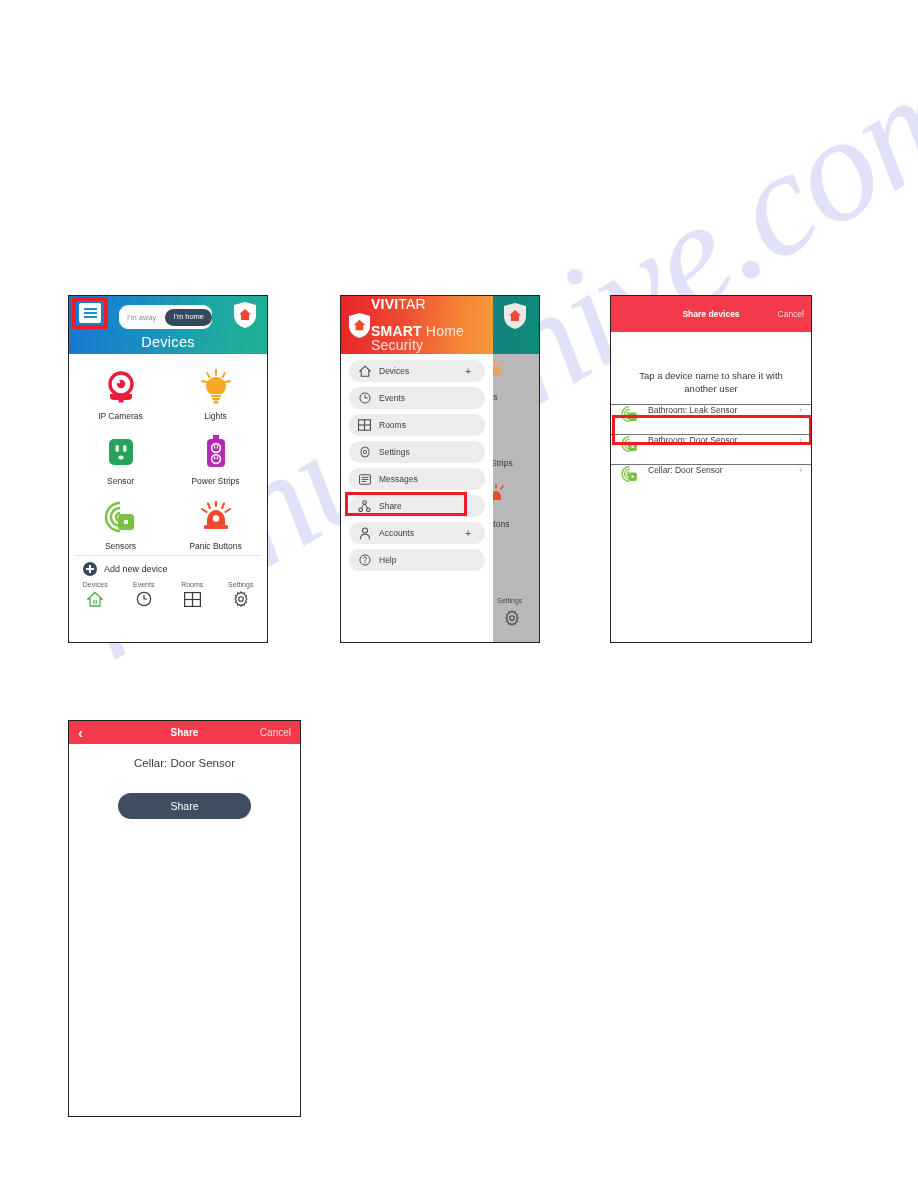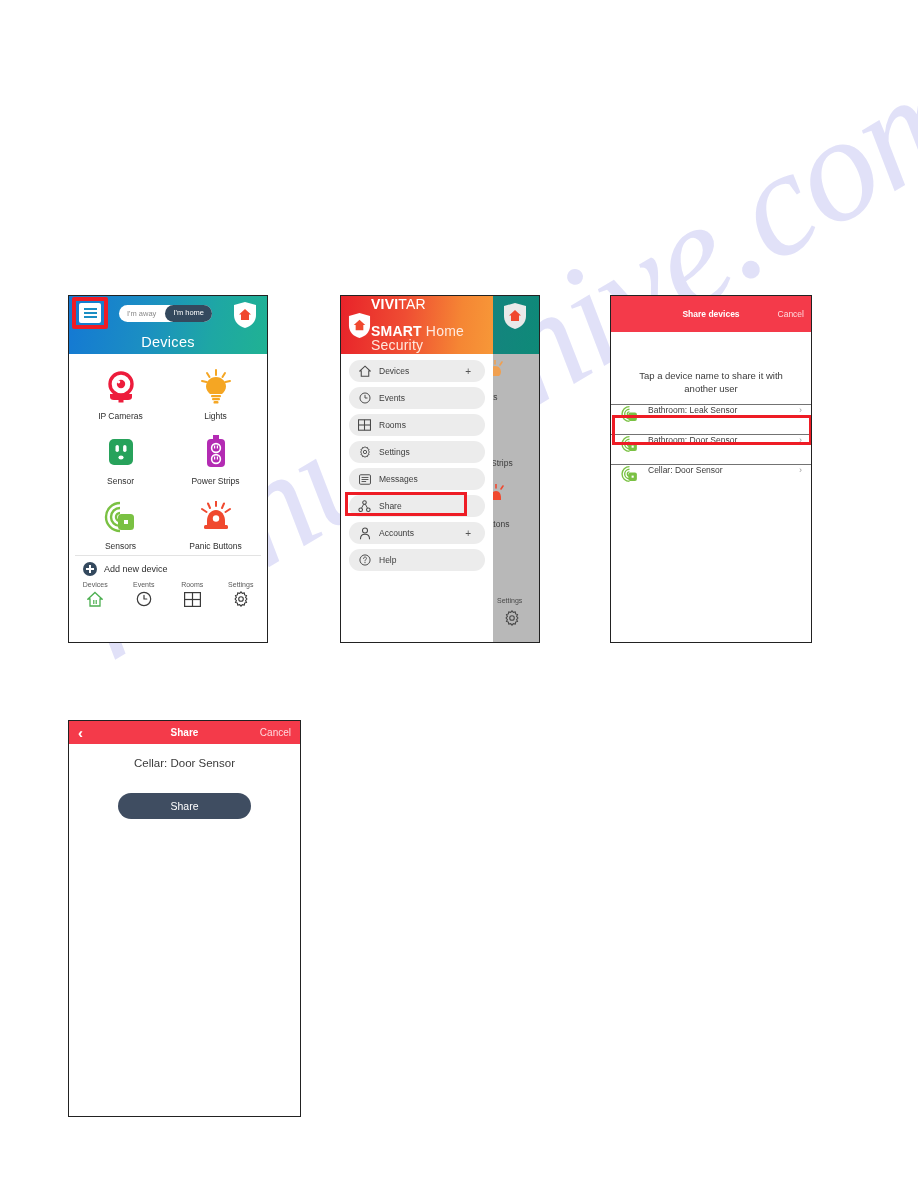--- a/index.html
+++ b/index.html
@@ -54,21 +54,21 @@
     border-radius: 2px;
     display: flex; flex-direction: column; justify-content: center; align-items: center; gap: 2px;
   }
   .hamburger i { display:block; width: 13px; height: 2px; background: #1b8ec3; }
   .hl-box {
     position: absolute; left: 3px; top: 1px; width: 36px; height: 32px;
     border: 4px solid #ee1c25; border-radius: 2px; pointer-events: none;
   }
   .toggle {
     position: absolute; left: 50px; top: 9px;
-    width: 93px; height: 17px;
+    width: 93px; height: 24px;
     background: #fff; border-radius: 9px;
     display: flex; align-items: center;
   }
   .toggle .away { font-size: 7.5px; color: #8a8a8a; padding-left: 8px; flex:1; }
   .toggle .home {
     font-size: 7.5px; color: #fff; background: #34495e;
     border-radius: 9px; padding: 3px 8px 4px 8px; height: 17px; line-height: 10px;
   }
   .shield-badge {
     position: absolute; right: 10px; top: 5px; width: 24px; height: 28px;

